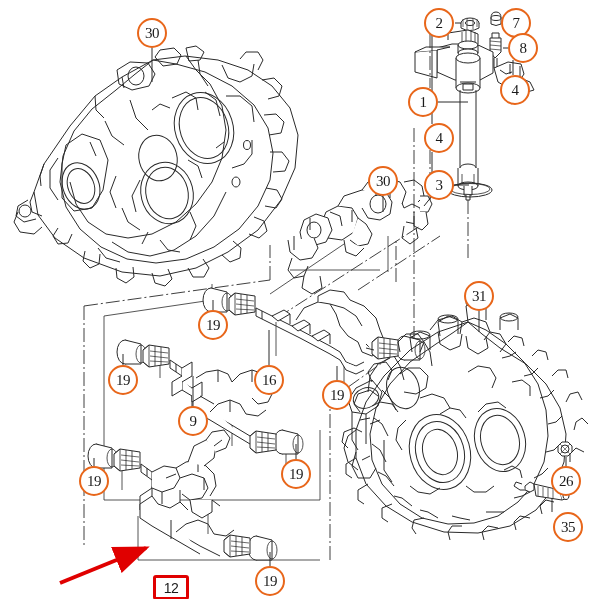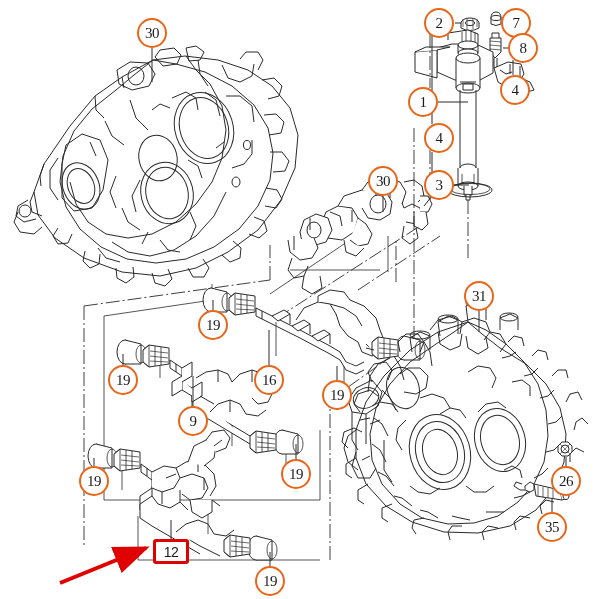--- a/index.html
+++ b/index.html
@@ -30,20 +30,21 @@
     box-sizing:border-box;
     pointer-events:auto;
     letter-spacing:-0.5px;
   }
   .callout.boxed{
     border-radius:3px;
     border:3px solid #E00000;
     width:36px;height:25px;
     font-family:"Liberation Sans", sans-serif;
     font-size:14px;
+    margin-top:36px;
   }
 </style>
 </head>
 <body>
 
 <div id="diagram-root">
 
   <svg id="parts-svg" viewBox="0 0 606 599">
     <defs>
       <marker id="arrowhead-red" markerWidth="9" markerHeight="7" refX="8" refY="3.5" orient="auto">
@@ -501,18 +502,18 @@
       </div>
     <div class="callout boxed" style="left:153px;top:539px;">
         <span>12</span>
       </div>
     <div class="callout" style="left:255px;top:566px;">
         <span>19</span>
       </div>
     <div class="callout" style="left:551px;top:466px;text-align:right;">
         <span>26</span>
       </div>
-    <div class="callout" style="left:537px;top:512px;font-family:Liberation Serif, serif;">
+    <div class="callout" style="left:553px;top:512px;font-family:Liberation Serif, serif;">
         <span>35</span>
       </div>
 
   </div>
 </div>
 
 </body></html>

